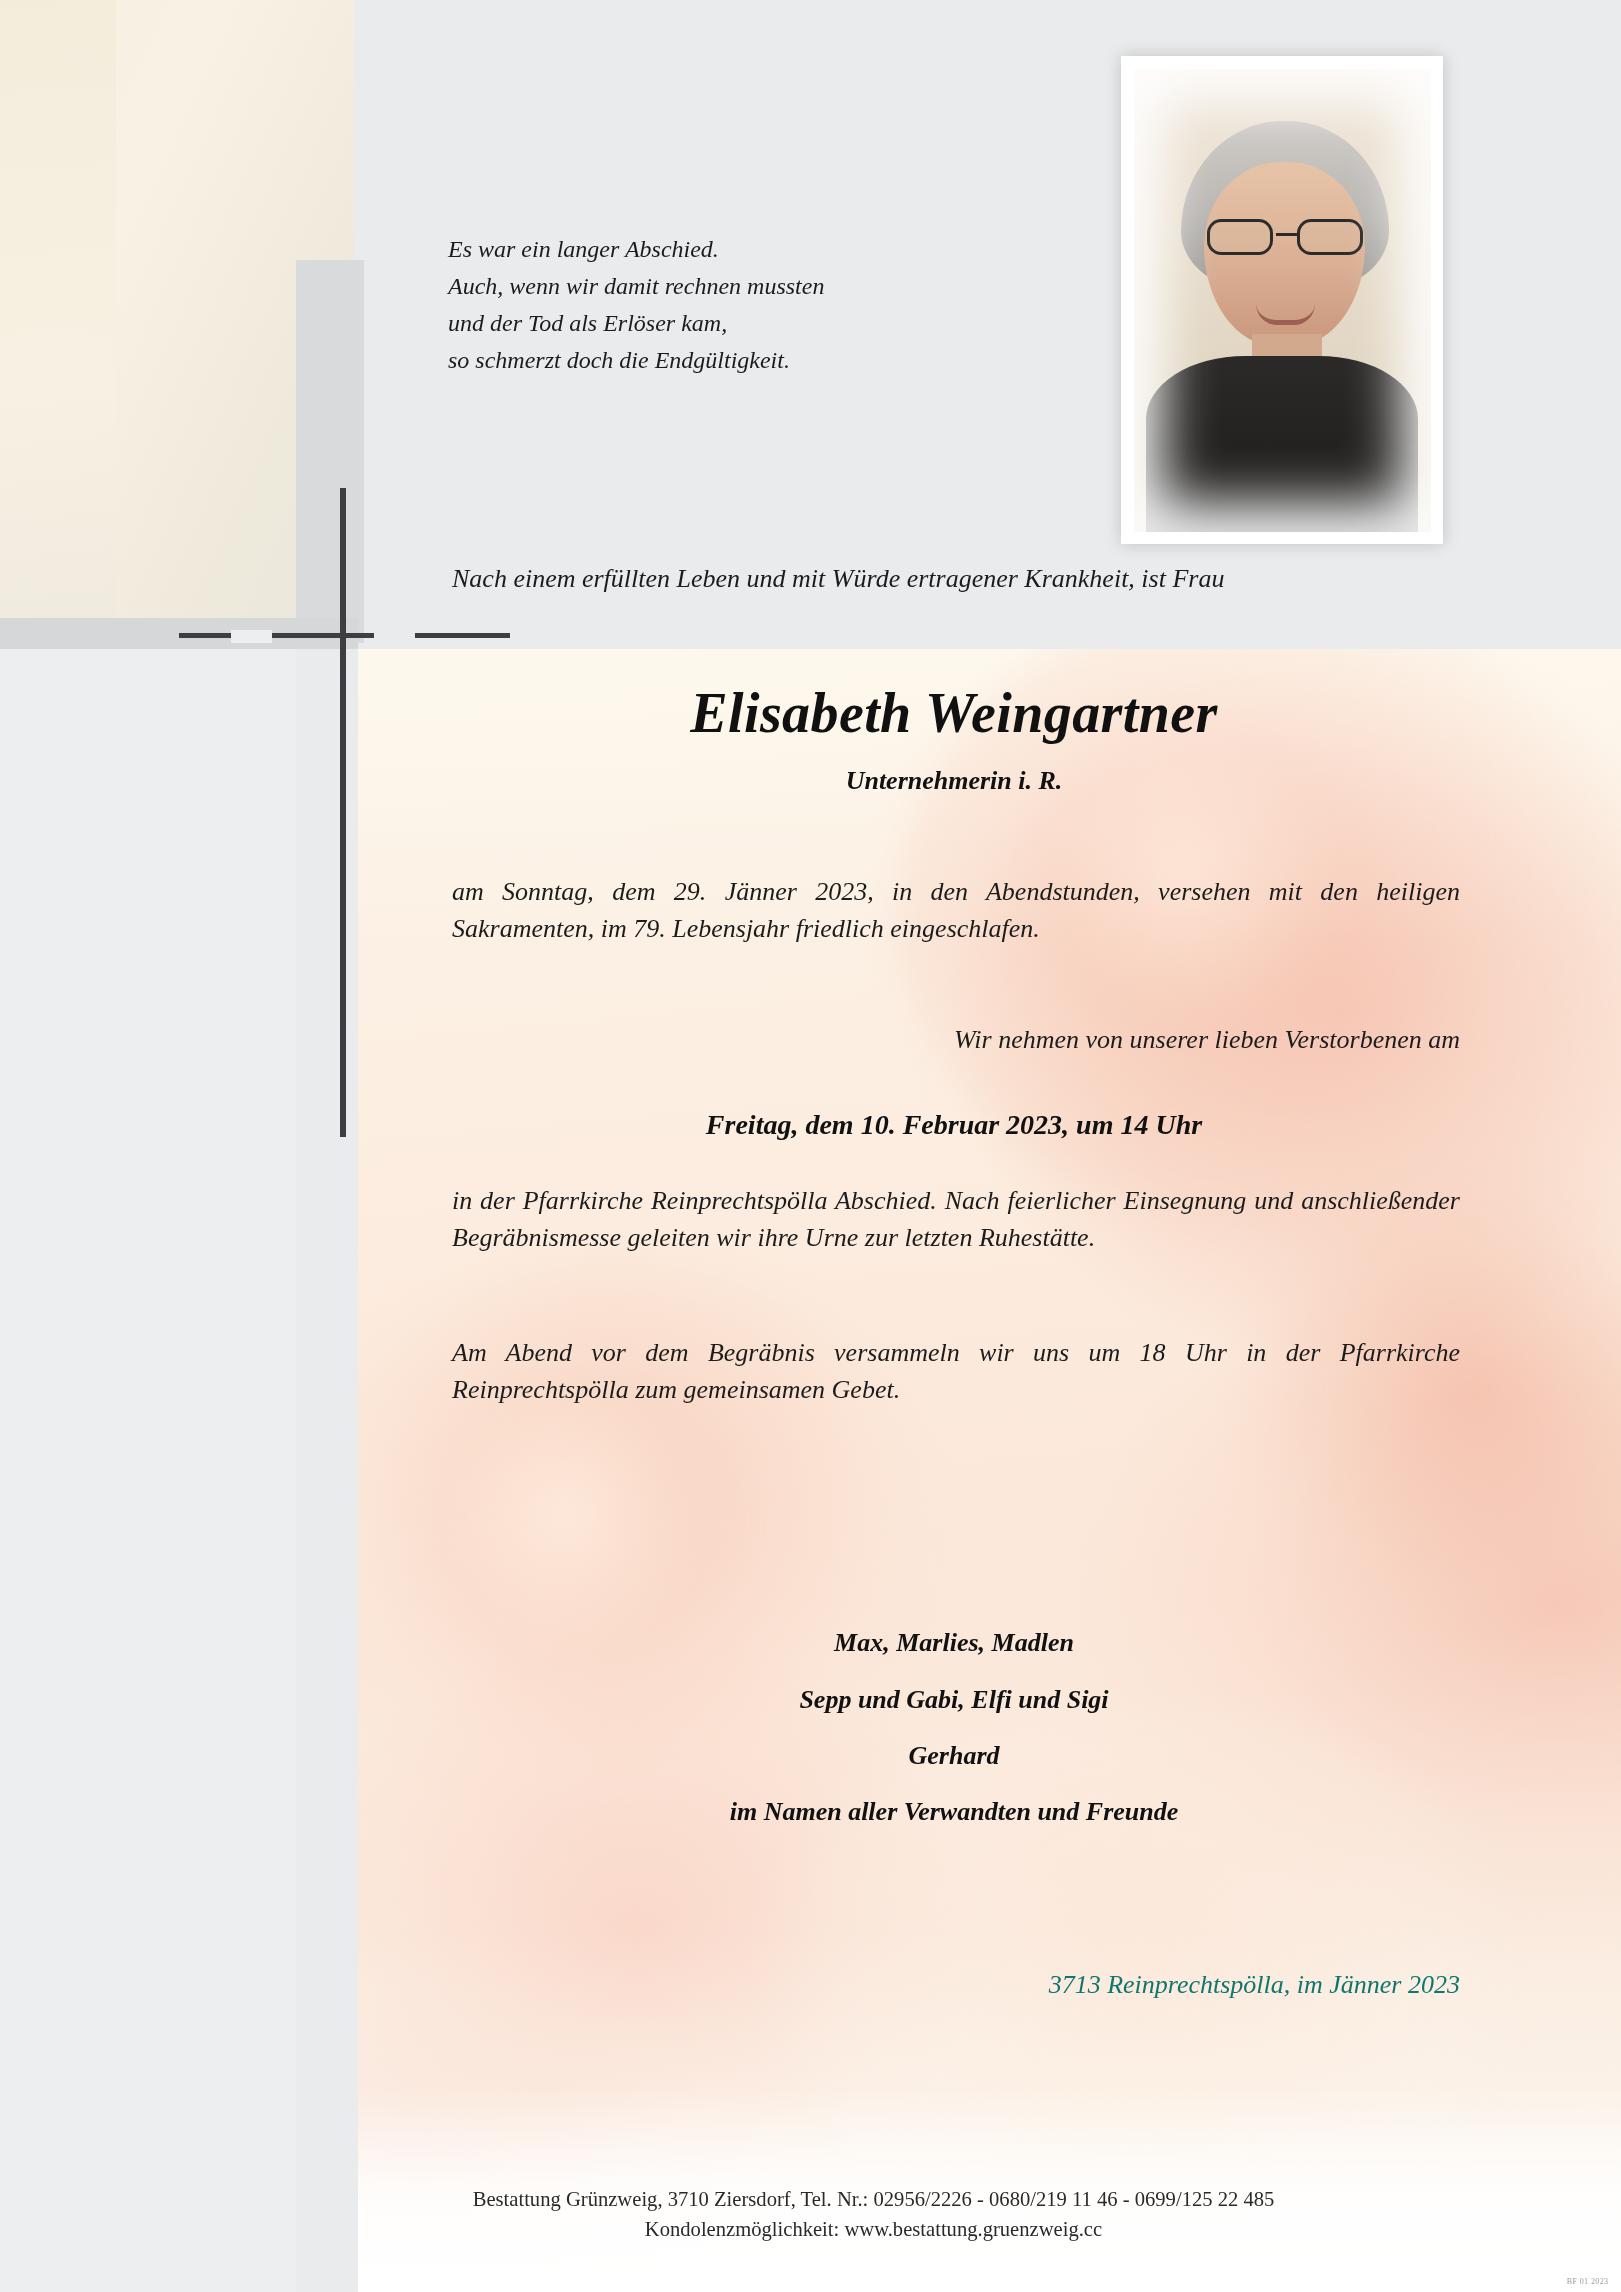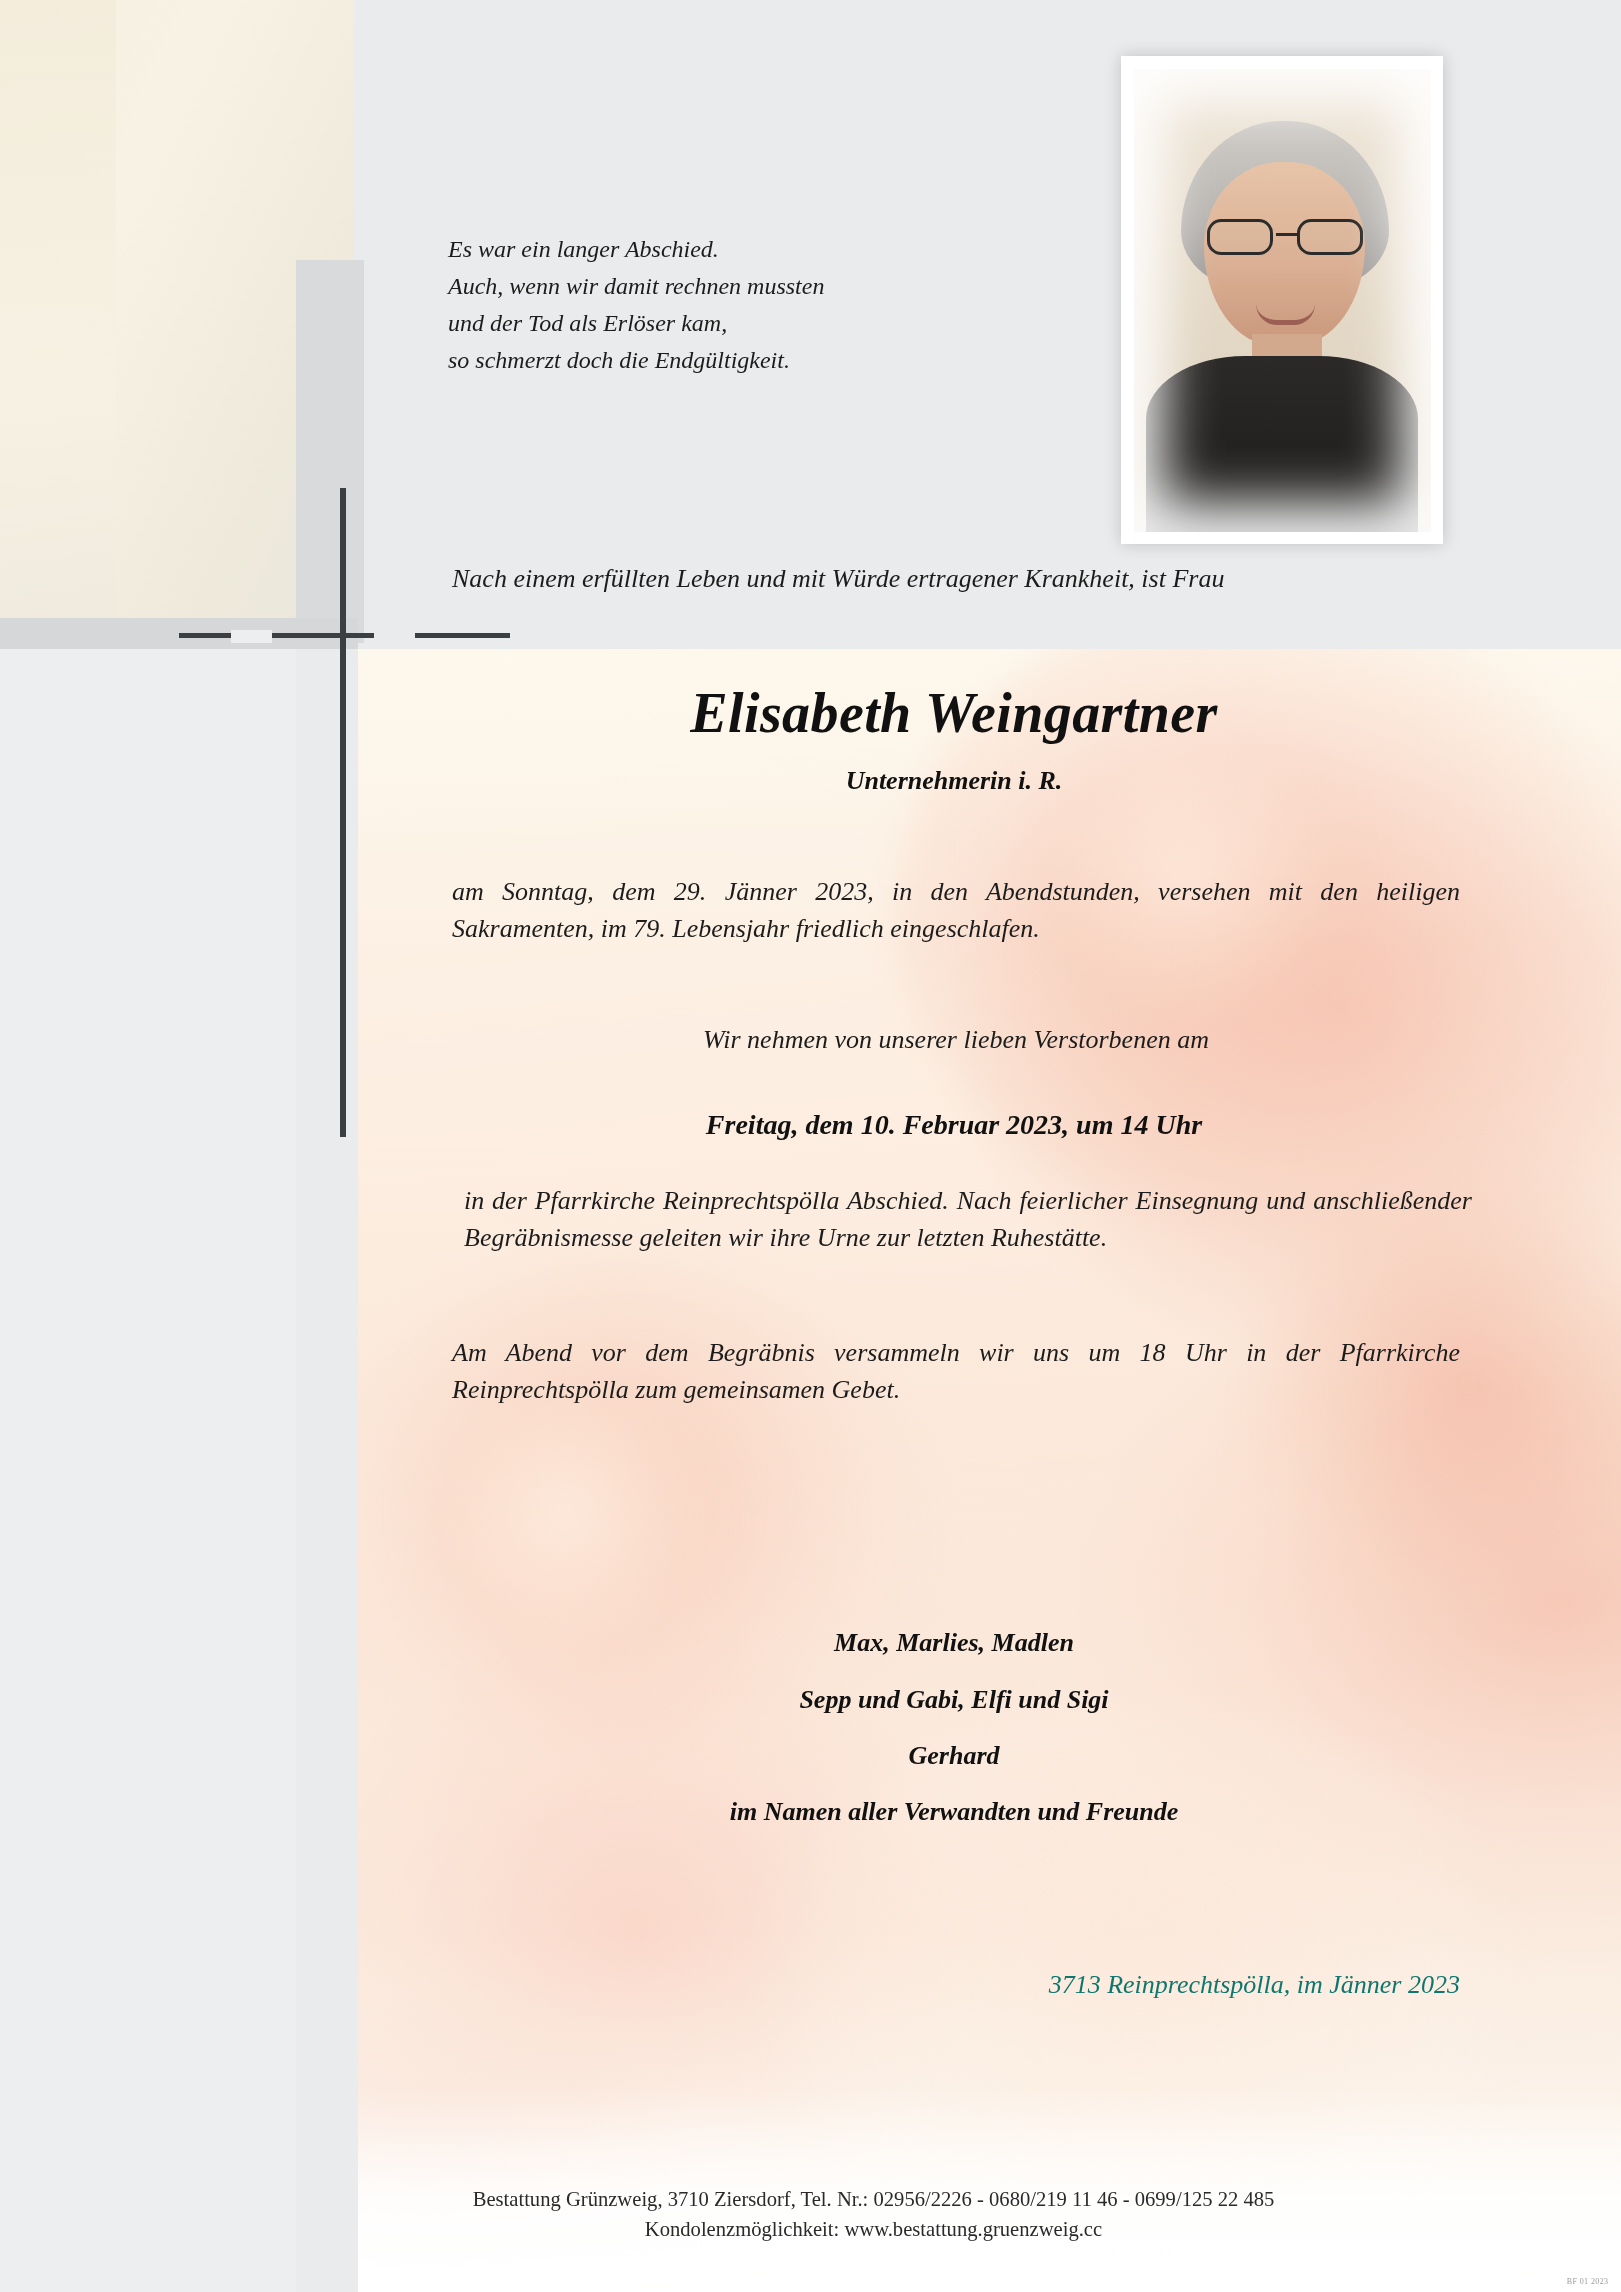--- a/index.html
+++ b/index.html
@@ -240,22 +240,22 @@
     position: absolute;
     left: 452px;
     width: 1008px;
     font-style: italic;
     font-size: 26px;
     line-height: 37px;
     text-align: justify;
     color: #1c1c1c;
   }
   .para.p-death { top: 873px; }
-  .para.p-farewell { top: 1021px; text-align: center; }
-  .para.p-church { top: 1182px; margin-left: 12px; }
+  .para.p-farewell { top: 1021px; text-align: right; }
+  .para.p-church { top: 1182px; }
   .para.p-evening { top: 1334px; }
 
   .center-bold {
     position: absolute;
     left: 448px;
     width: 1012px;
     text-align: center;
     font-weight: bold;
     font-style: italic;
     color: #111;

